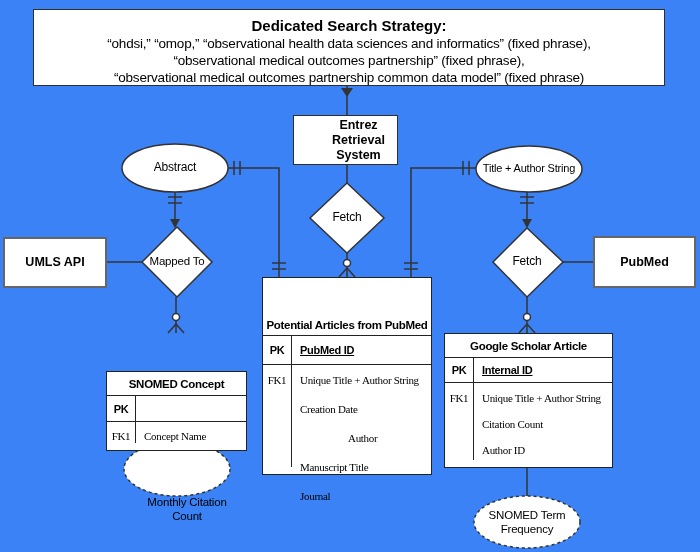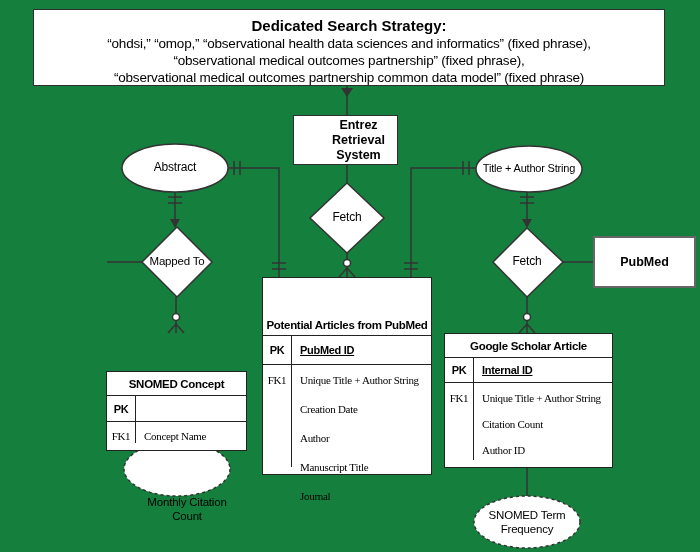--- a/index.html
+++ b/index.html
@@ -1,17 +1,17 @@
 <!DOCTYPE html>
 <html><head>
 <meta charset="utf-8">
 <style>
   html,body{margin:0;padding:0;background:#fff;}
   .canvas{
-    position:relative;width:700px;height:552px;background:#15803d;
+    position:relative;width:700px;height:552px;background:#3b82f6;
     font-family:"Liberation Sans",sans-serif;color:#000;overflow:hidden;
   }
   .layer{position:absolute;left:0;top:0;}
 
   
   .box{
     position:absolute;background:#fff;box-sizing:border-box;
     display:flex;align-items:center;justify-content:center;text-align:center;
   }
   .box-dark{border:1.7px solid #2e2e2e;padding-left:26px;}
@@ -157,20 +157,23 @@
     <div class="heading">Dedicated Search Strategy:</div>
     <div class="line">“ohdsi,” “omop,” “observational health data sciences and informatics” (fixed phrase),</div>
     <div class="line">“observational medical outcomes partnership” (fixed phrase),</div>
     <div class="line">“observational medical outcomes partnership common data model” (fixed phrase)</div>
   </div>
 
   <div class="box box-dark" style="left:293px;top:115px;width:105px;height:50px;">
     <div class="blabel" style="width:82px;">Entrez Retrieval System</div>
   </div>
 
+  <div class="box box-gray" style="left:3px;top:237px;width:104px;height:51px;">
+    <div class="blabel">UMLS API</div>
+  </div>
 
   <div class="box box-gray" style="left:593px;top:236px;width:103px;height:52px;">
     <div class="blabel">PubMed</div>
   </div>
 
   <div class="shape-label" style="left:175px;top:168px;font-size:12px;">Abstract</div>
   <div class="shape-label" style="left:529px;top:169px;font-size:11px;width:100px;">Title + Author String</div>
   <div class="shape-label" style="left:187px;top:469px;width:92px;font-size:11.5px;margin-top:40px;">Monthly Citation Count</div>
   <div class="shape-label" style="left:527px;top:522px;width:92px;font-size:11.5px;">SNOMED Term Frequency</div>
 
@@ -199,21 +202,21 @@
       <div class="keycell pkname">PK</div>
       <div class="pkfield">PubMed ID</div>
     </div>
     <div class="tbody">
       <div class="fkcol">
         <div class="arow" style="height:29px;">FK1</div>
       </div>
       <div class="attrcol">
         <div class="arow" style="height:29px;">Unique Title + Author String</div>
         <div class="arow" style="height:29px;">Creation Date</div>
-        <div class="arow" style="height:29px;">Author</div>
+        <div class="arow" style="height:29px;margin-left:48px;">Author</div>
         <div class="arow" style="height:29px;">Manuscript Title</div>
         <div class="arow" style="height:29px;">Journal</div>
       </div>
     </div>
   </div>
 
   <div class="etable" style="left:444px;top:333px;width:169px;height:135px;">
     <div class="hdr" style="height:23px;">Google Scholar Article</div>
     <div class="pkrow" style="height:24px;">
       <div class="keycell pkname">PK</div>

